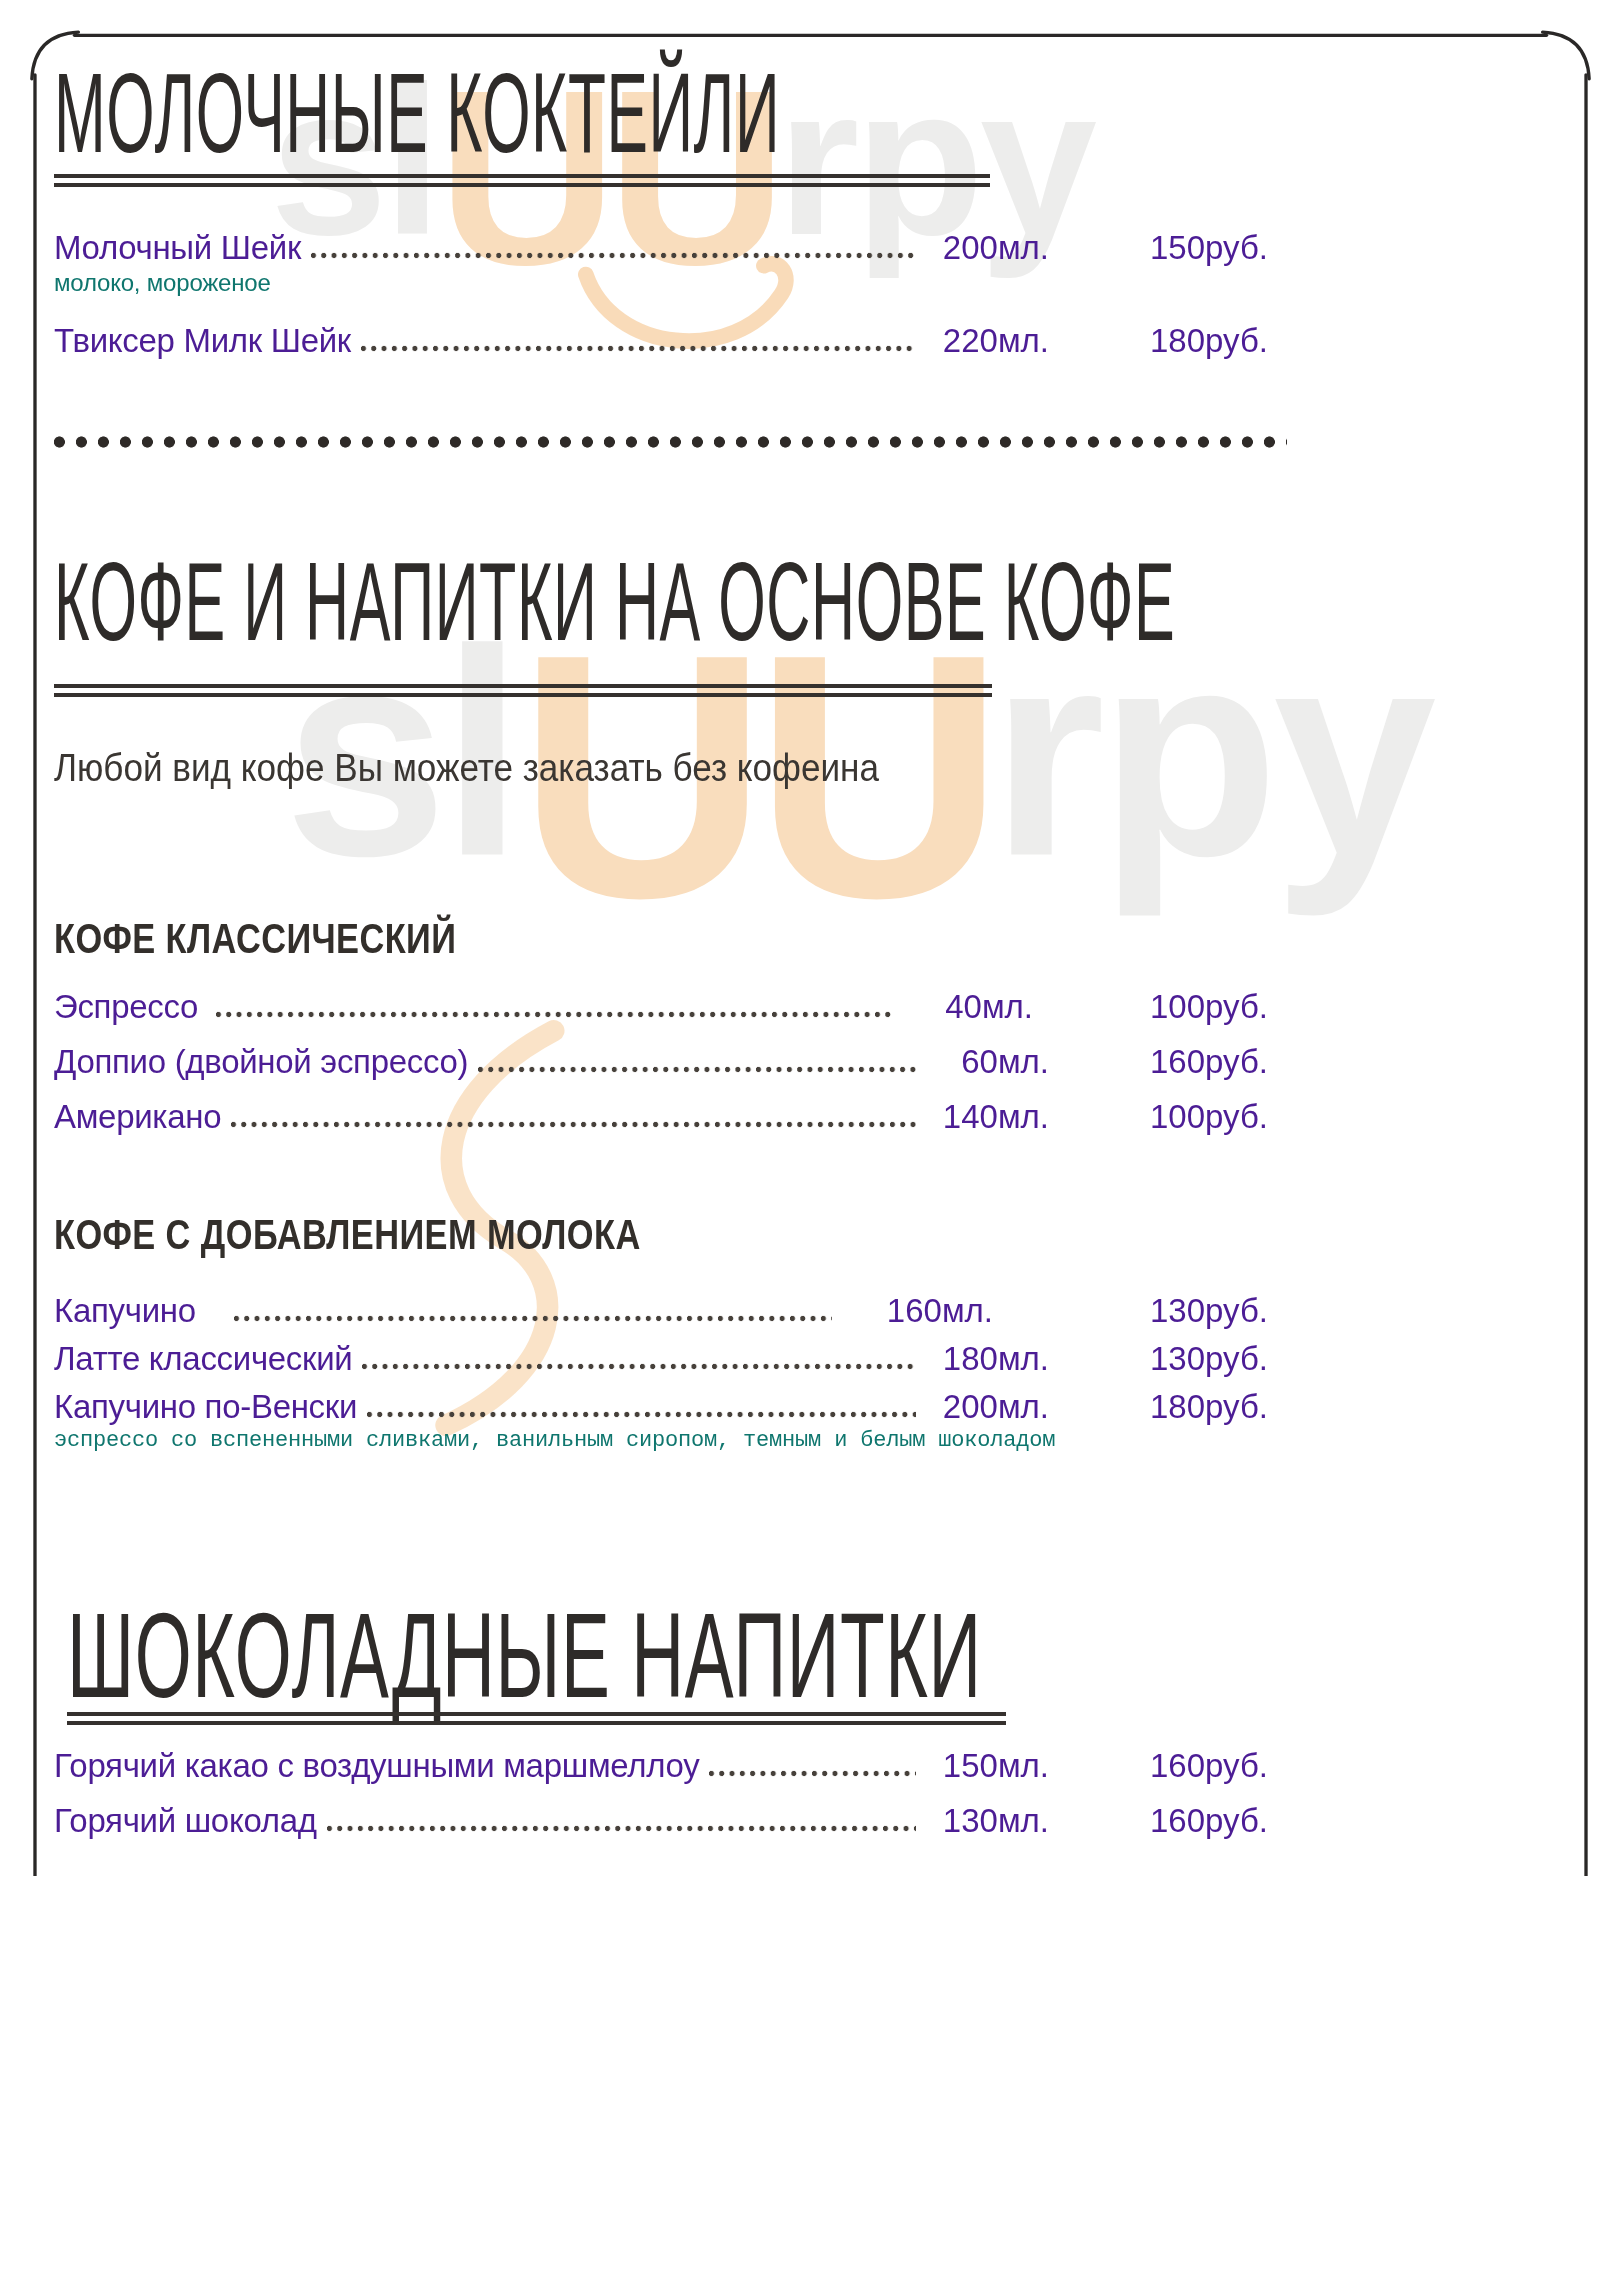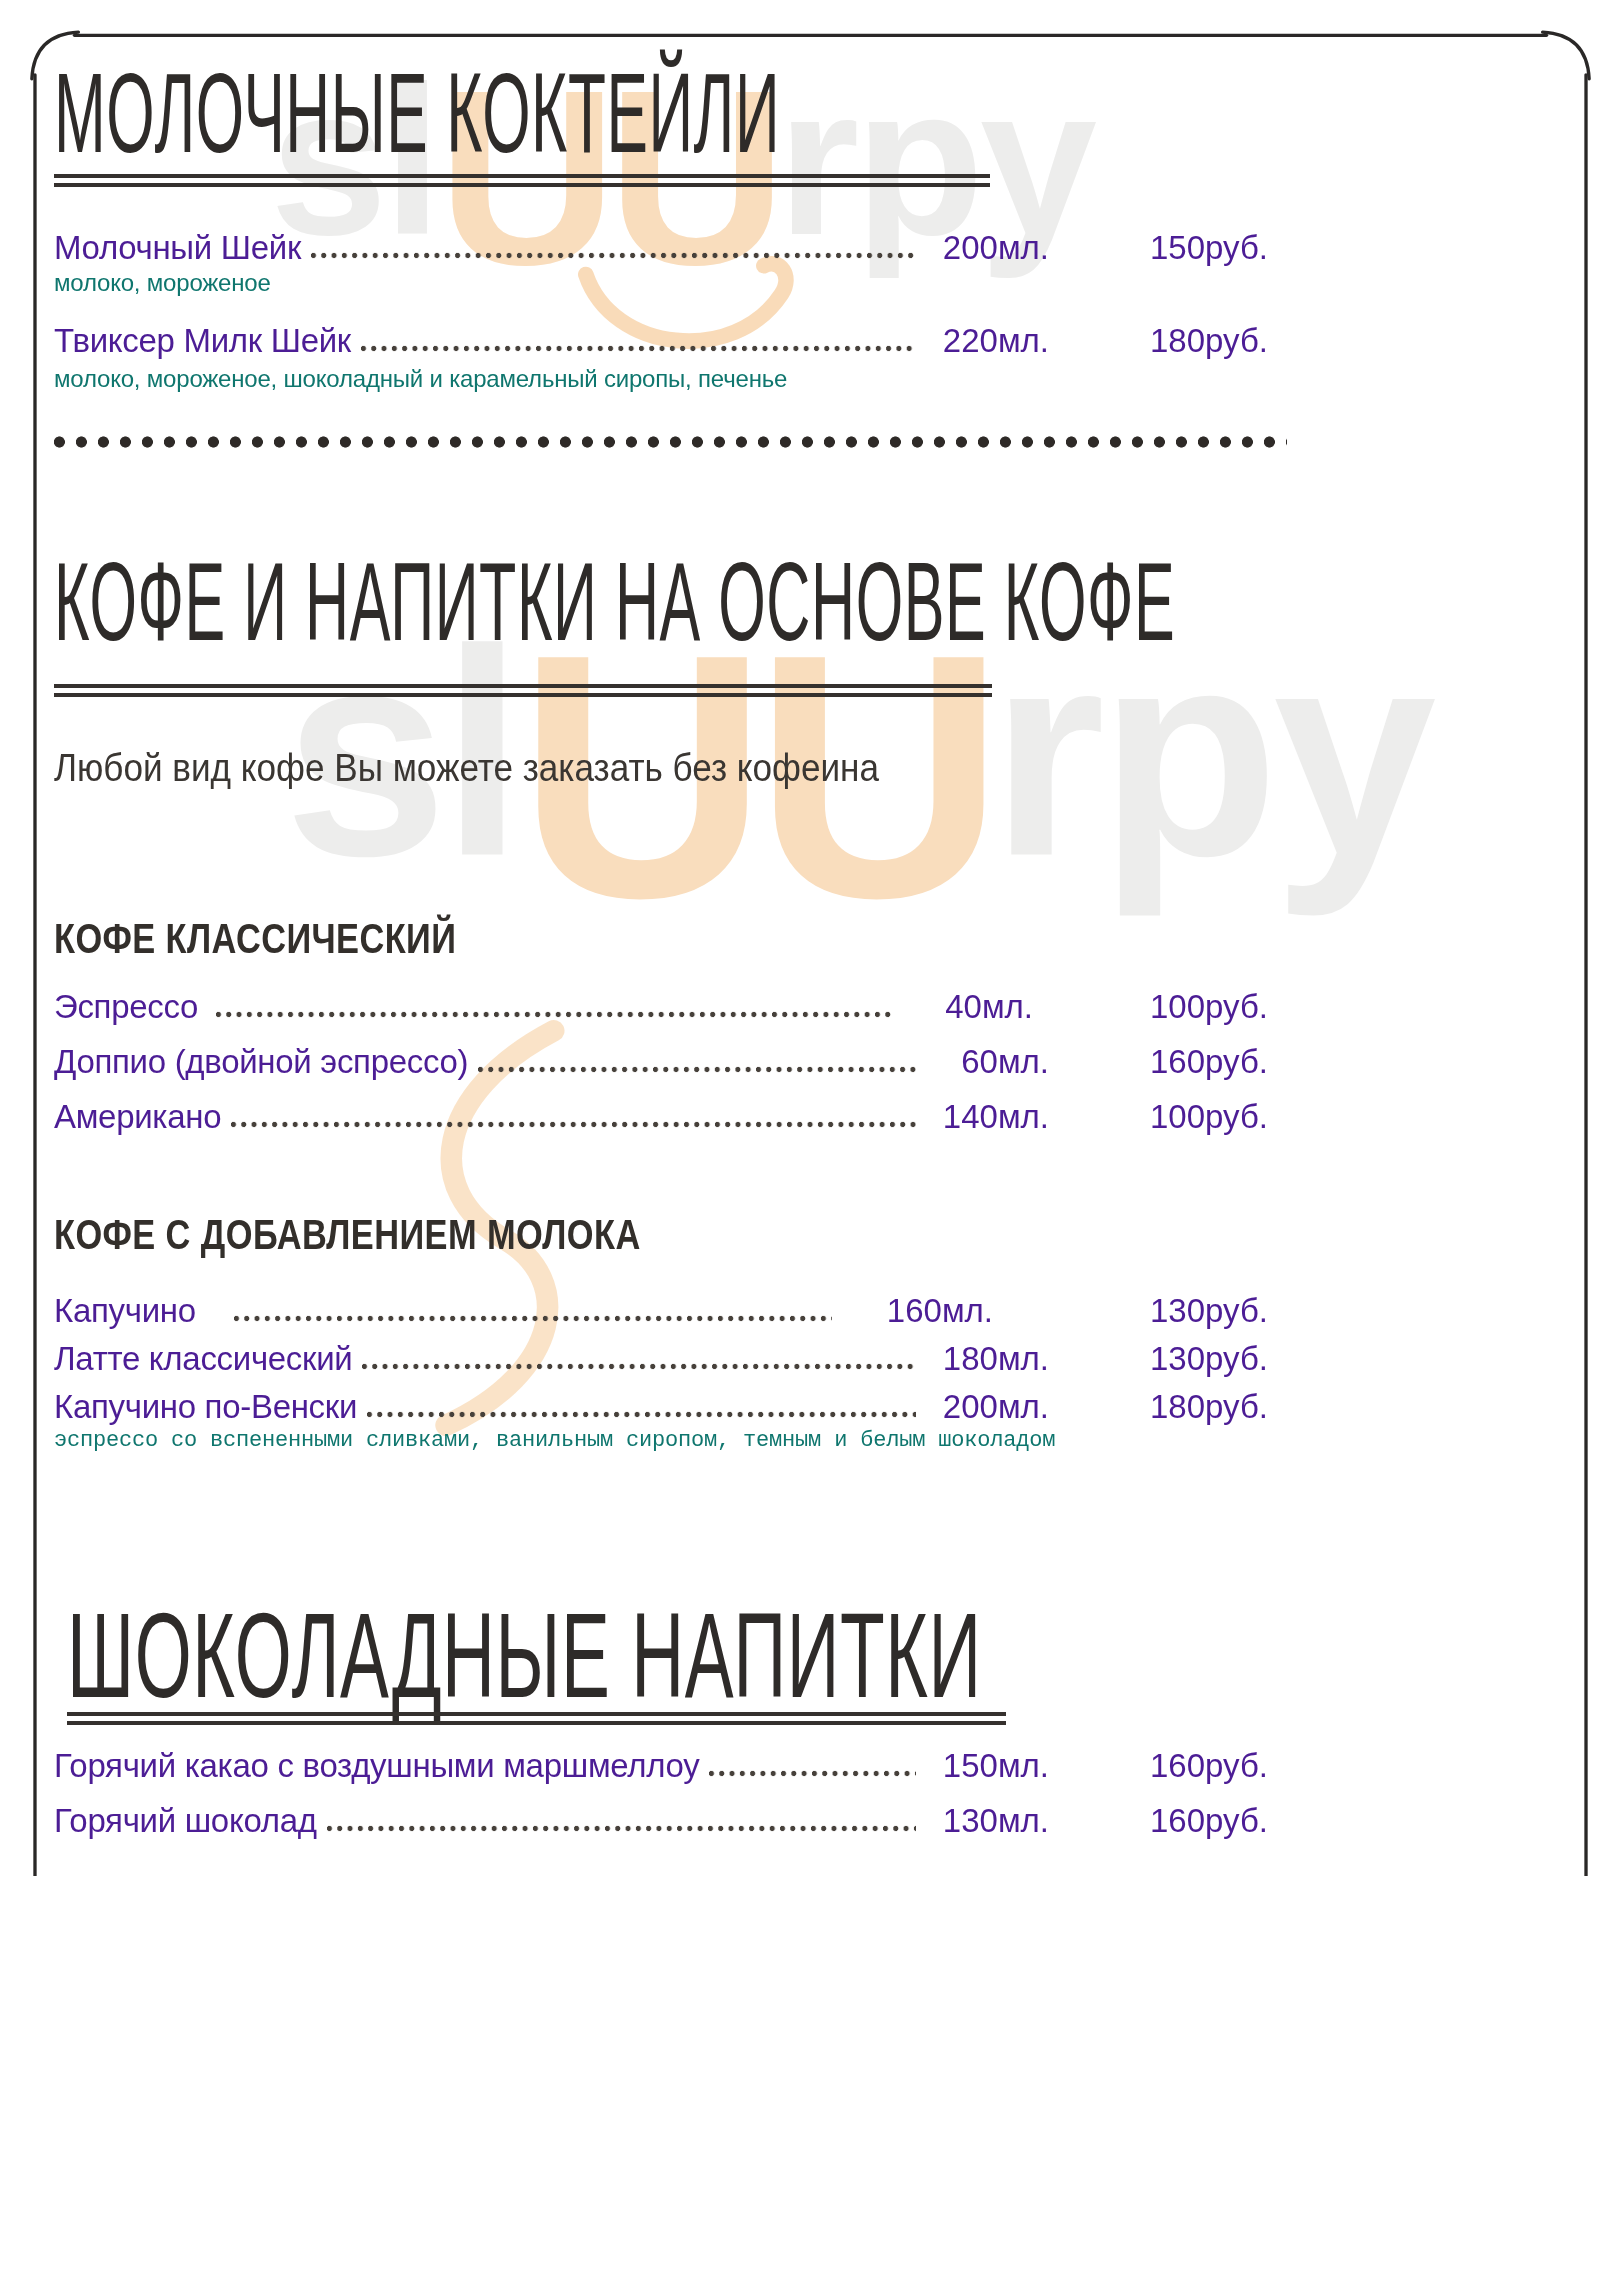--- a/index.html
+++ b/index.html
@@ -79,21 +79,20 @@
     </div>
     <div class="desc" style="top:271px;">молоко, мороженое</div>
 
     <div class="row" style="top:324px;">
       <span class="nm">Твиксер Милк Шейк</span>
       <span class="leader"></span>
       <span class="vol">220мл.</span>
       <span class="spacer"></span>
       <span class="price">180руб.</span>
     </div>
-    <div class="desc" style="top:367px;">молоко, мороженое, шоколадный и карамельный сиропы, печенье</div>
 
     <div class="dot-divider" style="top:436px;"></div>
 
     <div class="abs sec-title t2" style="left:54px;top:546px;">КОФЕ И НАПИТКИ НА ОСНОВЕ КОФЕ</div>
     <div class="dbl-rule" style="left:54px;top:684px;width:938px;"></div>
     <div class="abs note" style="left:54px;top:748px;">Любой вид кофе Вы можете заказать без кофеина</div>
 
     <div class="abs sub-head" style="left:54px;top:917px;">КОФЕ КЛАССИЧЕСКИЙ</div>
 
     <div class="row" style="top:990px;gap:8px;">

